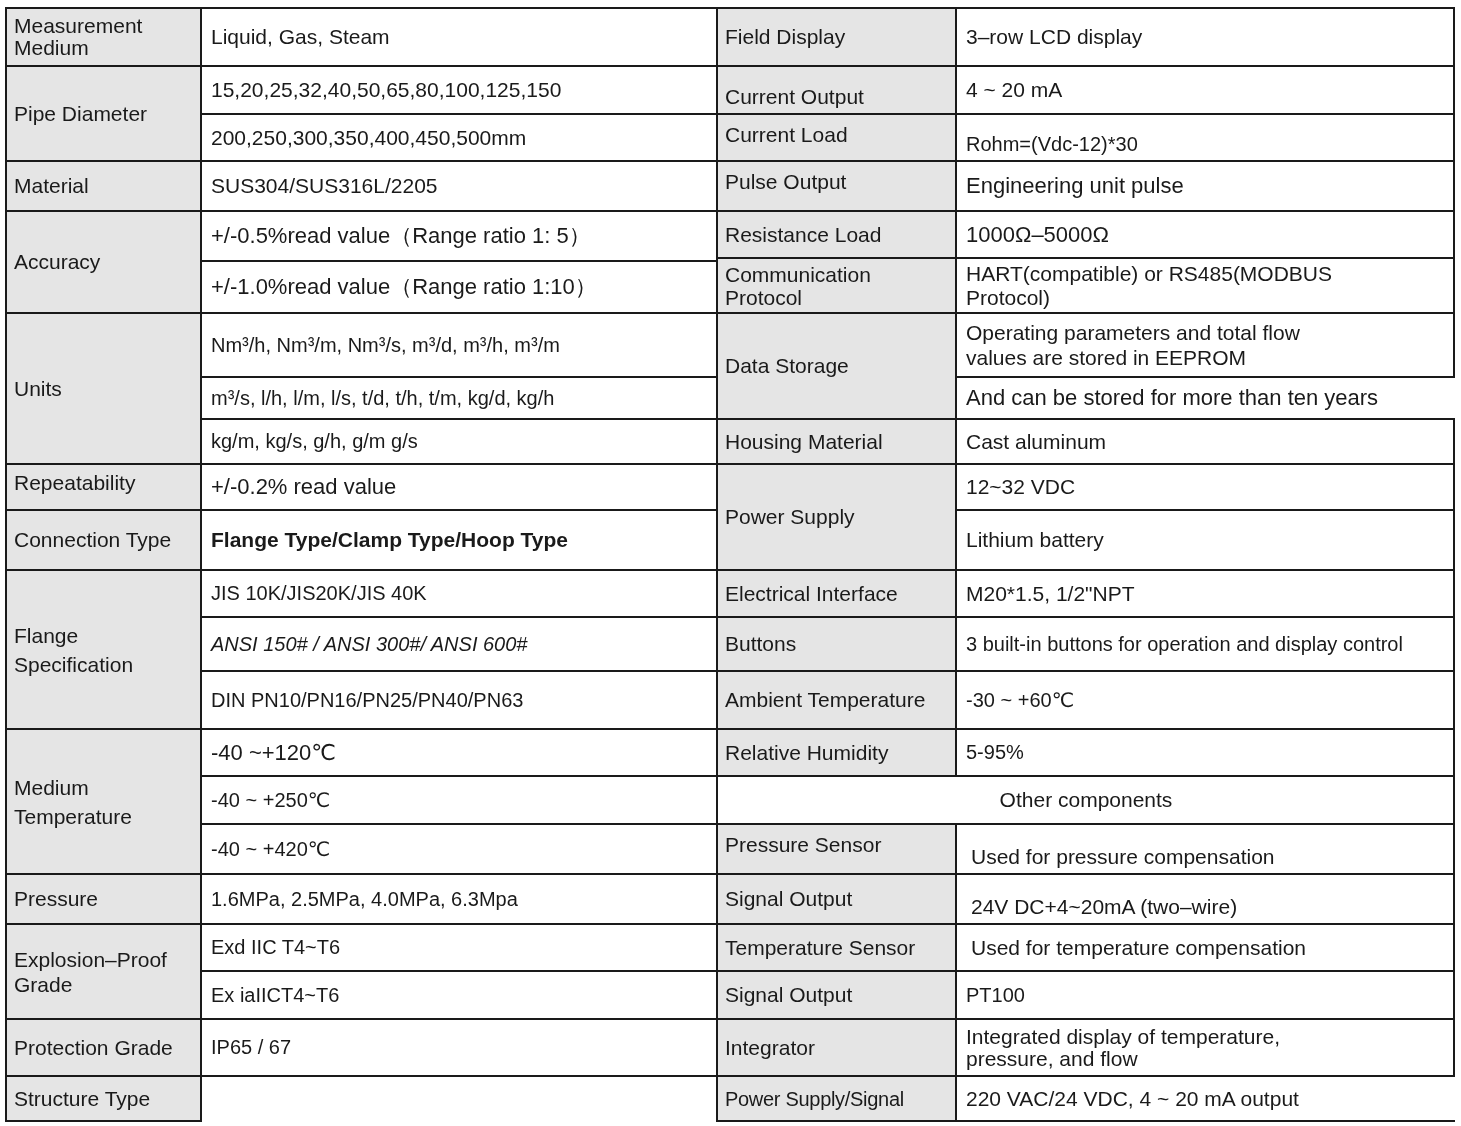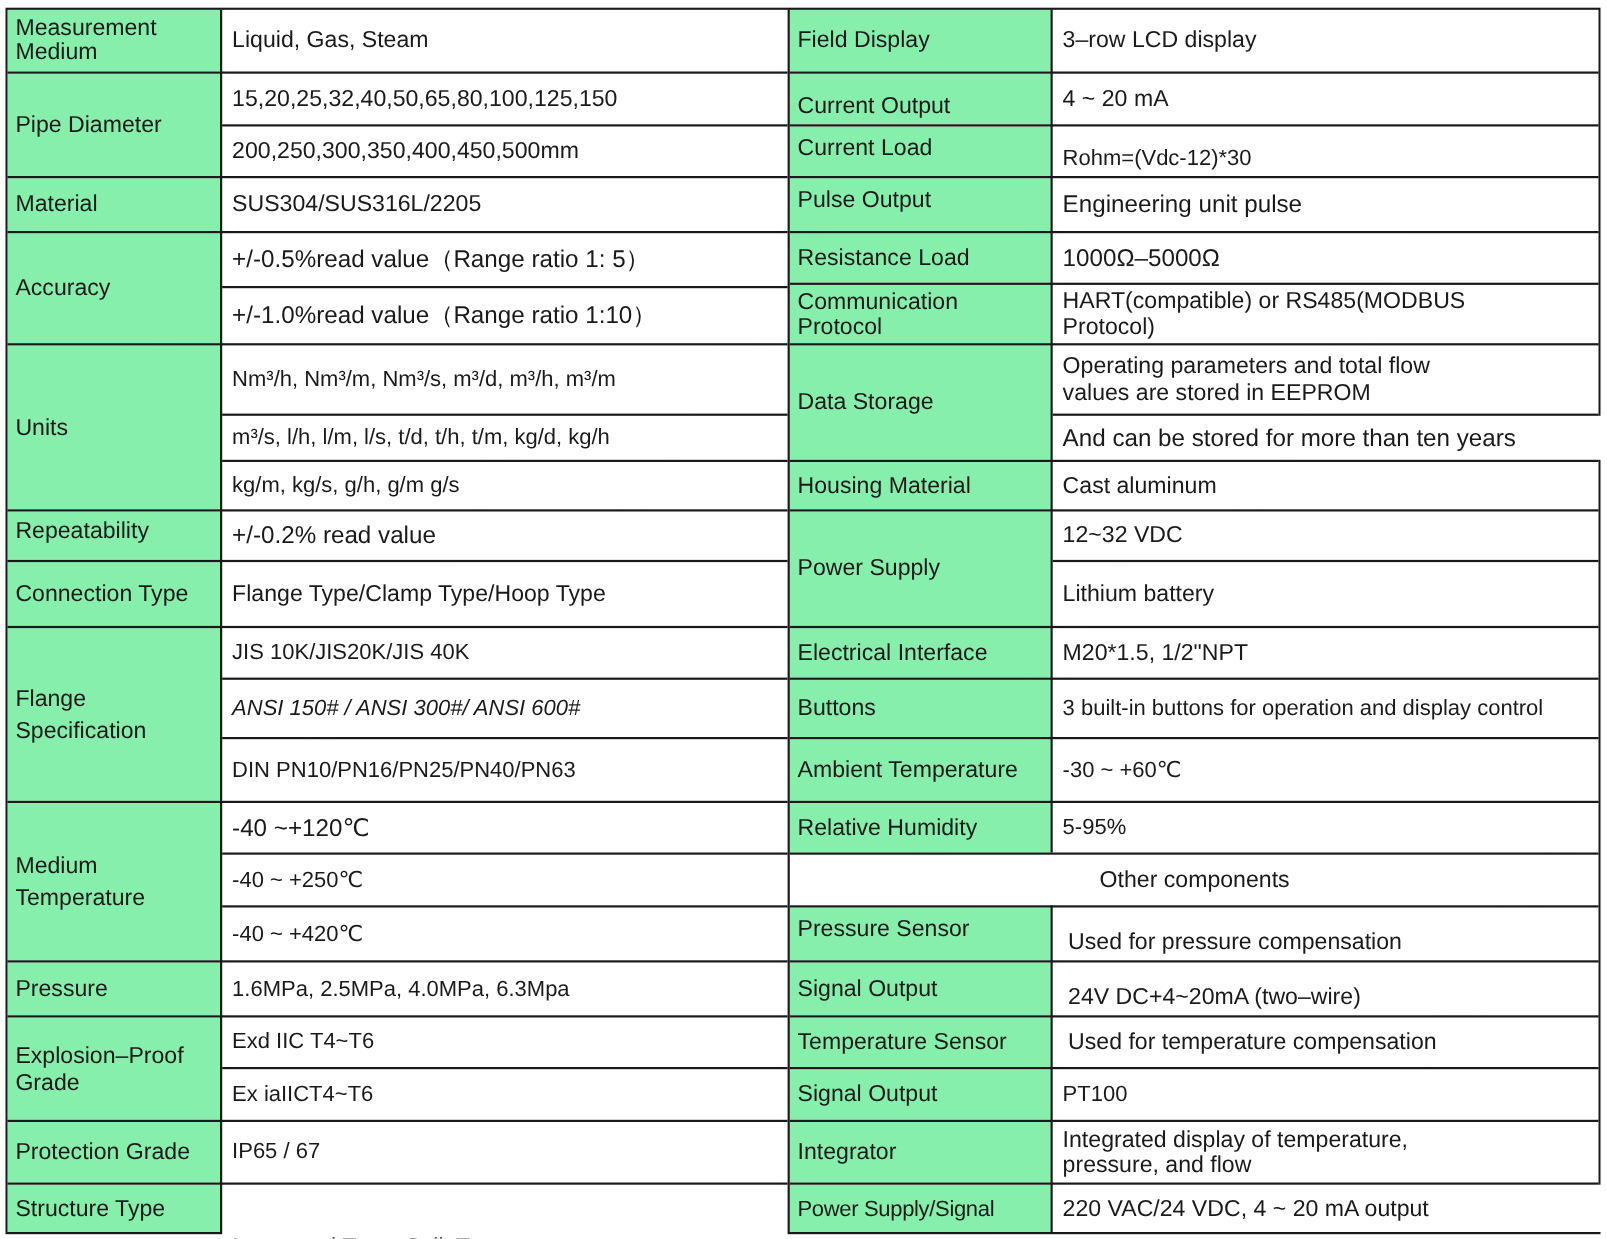--- a/index.html
+++ b/index.html
@@ -2,21 +2,21 @@
 <html><head>
 <meta charset="utf-8">
 <style>
   html, body { margin: 0; padding: 0; background: #ffffff; }
   body { width: 1461px; height: 1126px; position: relative; overflow: hidden;
          font-family: "Liberation Sans", "DejaVu Sans", sans-serif; color: #1a1a1a; }
   .sheet { position: absolute; left: 5px; top: 7px; width: 1450px; height: 1115px;
            border: 2px solid #1a1a1a; box-sizing: border-box; background: #fff; }
   .cell { position: absolute; box-sizing: border-box; display: flex; align-items: center;
           font-size: 21px; line-height: 24px; padding: 0 7px; overflow: hidden; }
-  .lbl { background: #86efac; }
+  .lbl { background: #e5e5e5; }
   .val { background: #ffffff; padding-left: 9px; }
   .hline { position: absolute; height: 2px; background: #1a1a1a; }
   .vline { position: absolute; width: 2px; background: #1a1a1a; }
   .center { justify-content: center; }
   .small { font-size: 20px; line-height: 23px; }
   .watermark { position: absolute; inset: 0; pointer-events: none; overflow: hidden; }
   .wm { position: absolute; font-size: 64px; font-weight: bold; color: rgba(120,120,120,0.07);
         transform: rotate(-60deg); white-space: nowrap; font-family: "Liberation Serif", serif; }
 </style>
 </head>
@@ -50,21 +50,21 @@
 
     <div class="cell lbl" style="left:0;top:305px;width:193px;height:149px;">Units</div>
     <div class="cell val small" style="left:195px;top:305px;width:514px;height:62px;">Nm³/h, Nm³/m, Nm³/s, m³/d, m³/h, m³/m</div>
     <div class="cell val small" style="left:195px;top:369px;width:514px;height:40px;">m³/s, l/h, l/m, l/s, t/d, t/h, t/m, kg/d, kg/h</div>
     <div class="cell val small" style="left:195px;top:411px;width:514px;height:43px;">kg/m, kg/s, g/h, g/m g/s</div>
 
     <div class="cell lbl" style="left:0;top:456px;width:193px;height:44px;align-items:flex-start;padding-top:6px;">Repeatability</div>
     <div class="cell val" style="left:195px;top:456px;width:514px;height:44px;font-size:22px;">+/-0.2% read value</div>
 
     <div class="cell lbl" style="left:0;top:502px;width:193px;height:58px;">Connection Type</div>
-    <div class="cell val" style="left:195px;top:502px;width:514px;height:58px;">Flange Type/Clamp Type/Hoop Type</div>
+    <div class="cell val" style="left:195px;top:502px;width:514px;height:58px;font-weight:bold;">Flange Type/Clamp Type/Hoop Type</div>
 
     <div class="cell lbl" style="left:0;top:562px;width:193px;height:157px;line-height:29px;">Flange Specification</div>
     <div class="cell val small" style="left:195px;top:562px;width:514px;height:45px;">JIS 10K/JIS20K/JIS 40K</div>
     <div class="cell val small" style="left:195px;top:609px;width:422px;height:52px;font-style:italic;">ANSI 150# / ANSI 300#/ ANSI 600#</div>
     <div class="cell val small" style="left:195px;top:663px;width:514px;height:56px;">DIN PN10/PN16/PN25/PN40/PN63</div>
 
     <div class="cell lbl" style="left:0;top:721px;width:193px;height:143px;line-height:29px;">Medium Temperature</div>
     <div class="cell val" style="left:195px;top:721px;width:514px;height:45px;font-size:22px;">-40 ~+120℃</div>
     <div class="cell val small" style="left:195px;top:768px;width:514px;height:46px;">-40 ~ +250℃</div>
     <div class="cell val small" style="left:195px;top:816px;width:514px;height:48px;">-40 ~ +420℃</div>

